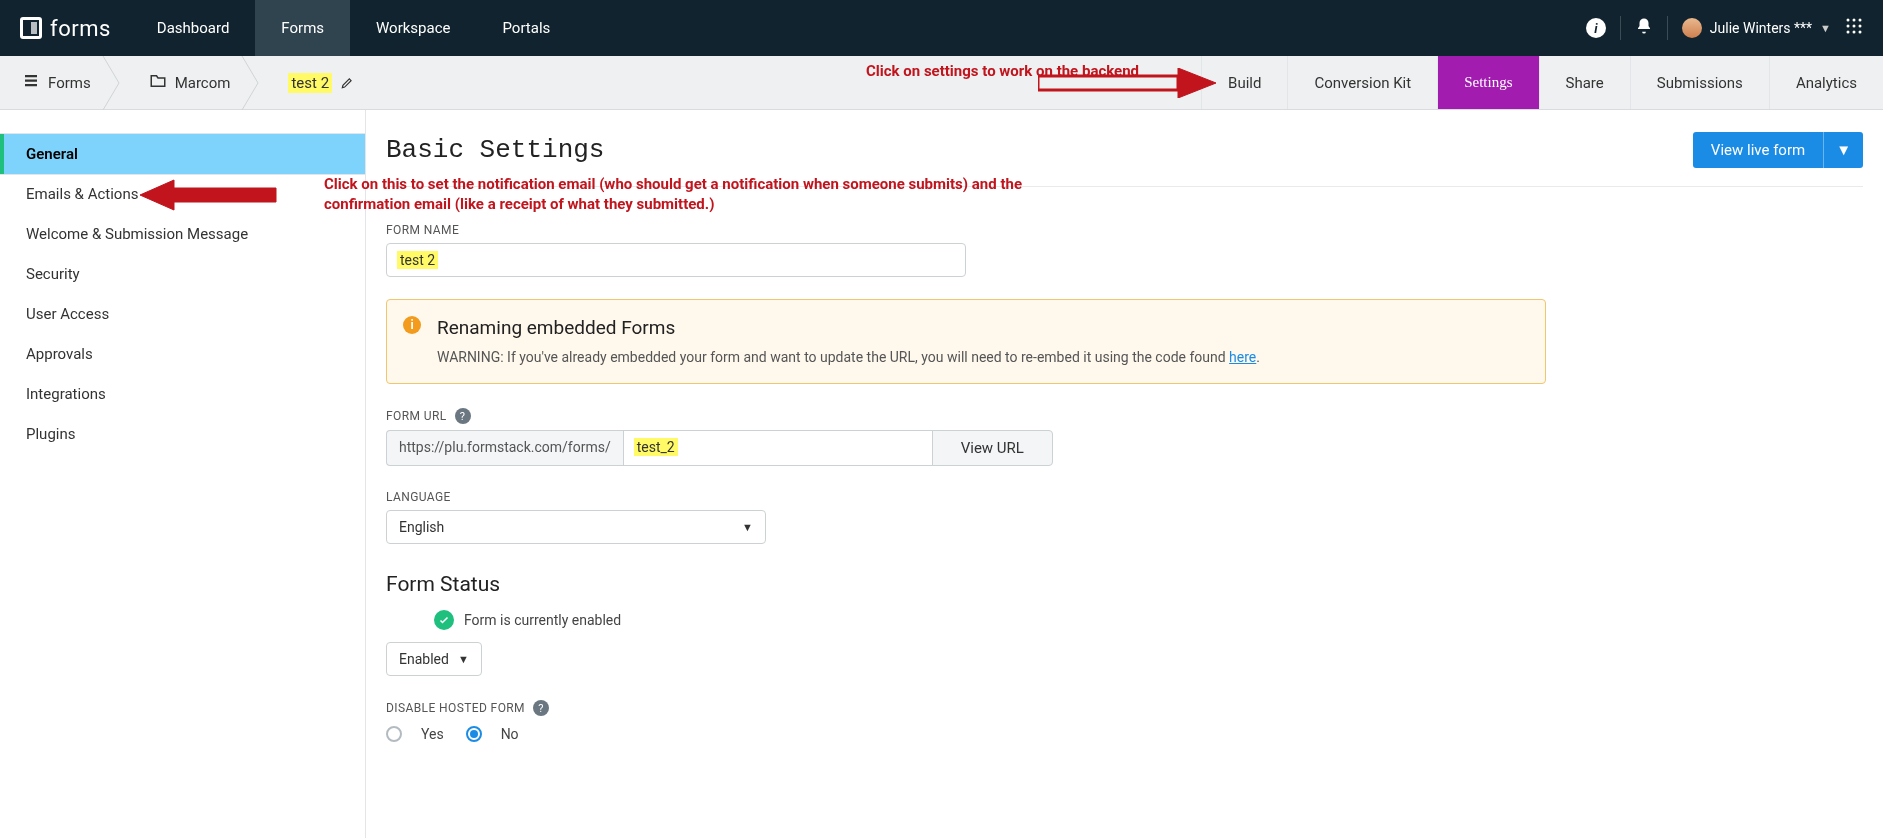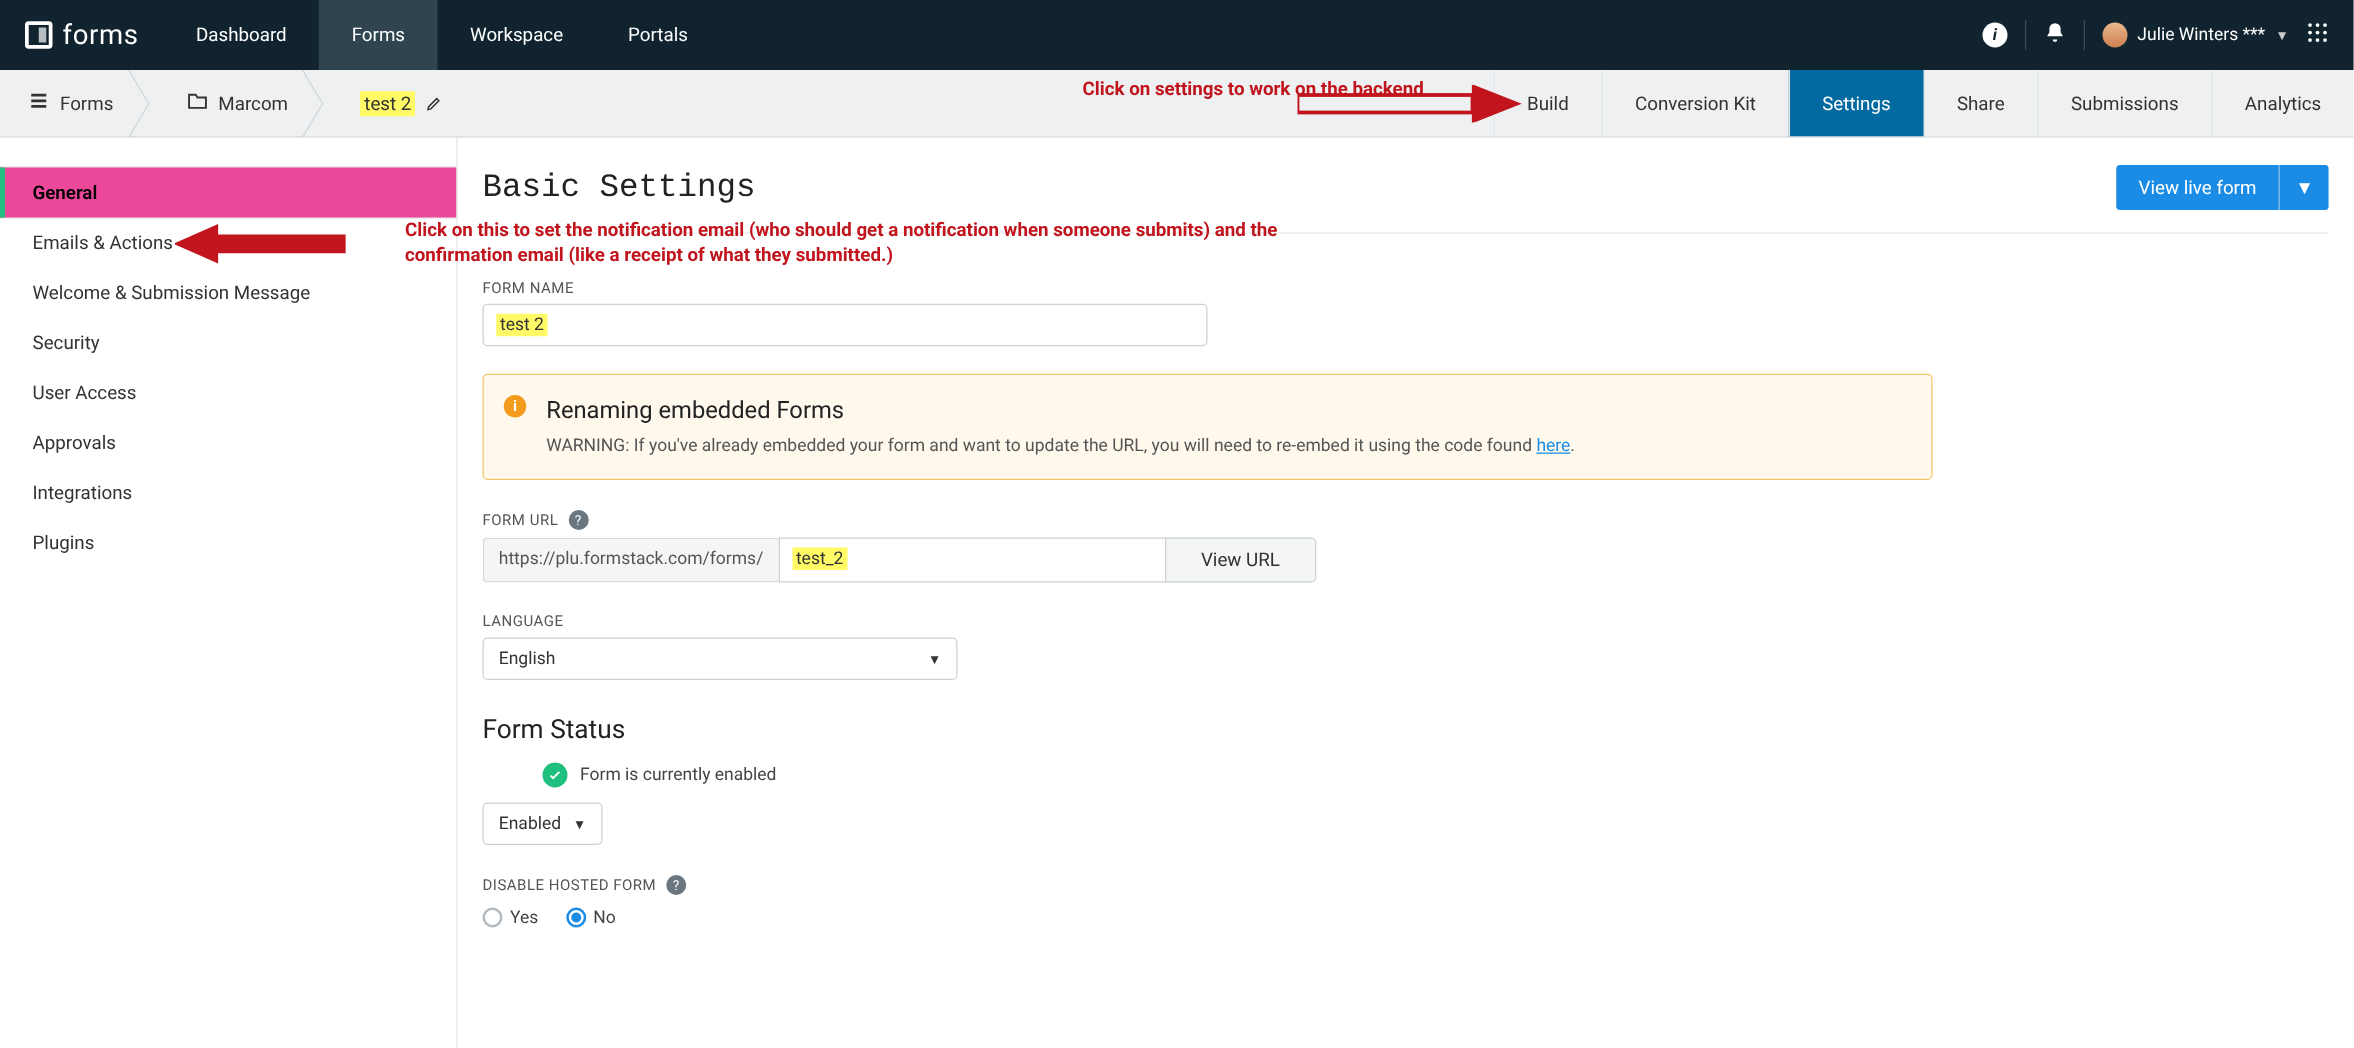--- a/index.html
+++ b/index.html
@@ -23,29 +23,29 @@
   .crumbs { display:flex; align-items:center; height:100%; }
   .crumb { display:flex; align-items:center; gap:8px; padding: 0 22px; height:100%; font-size:15px; color:#333; position:relative; }
   .crumb .chev-sep { position:absolute; right:-12px; top:0; bottom:0; width:24px; display:flex; align-items:center; }
   .crumb .chev-sep svg { stroke:#d0d4d6; }
   .crumb-icon svg { fill:#333; }
   .hl { background: #fffa66; padding: 1px 3px; }
   .edit-pencil { width:14px; height:14px; }
   .edit-pencil svg { stroke:#333; fill:none; }
   .sub-tabs { margin-left:auto; display:flex; height:100%; }
   .sub-tab { padding: 0 26px; display:flex; align-items:center; color:#333; font-size:15px; cursor:pointer; border-left:1px solid #e3e6e8; }
-  .sub-tab.active { background:#0369a1; color:#fff; }
+  .sub-tab.active { background:#a21caf; color:#fff;font-family:Liberation Serif, serif; }
   .annot-settings-text { position:absolute; left:866px; top:6px; color:#c1141d; font-weight:700; font-size:15px; line-height:1.2; }
   .annot-arrow-r { position:absolute; left:1038px; top:12px; }
   .annot-arrow-r svg { stroke:#c1141d; fill:#c1141d; }
 
   .layout { display:flex; }
   .sidebar { width:366px; border-right:1px solid #e3e6e8; padding: 24px 0; min-height: 730px; position:relative; }
   .side-item { display:block; padding: 11px 26px; font-size:15px; color:#333; cursor:pointer; }
-  .side-item.active { color:#000; font-weight:600; border-left:4px solid #1fbf7d; background:#ec4899; padding-left:22px; box-shadow: 0 1px 0 #e3e6e8, 0 -1px 0 #e3e6e8; }
+  .side-item.active { color:#000; font-weight:600; border-left:4px solid #1fbf7d; background:#7dd3fc; padding-left:22px; box-shadow: 0 1px 0 #e3e6e8, 0 -1px 0 #e3e6e8; }
   .annot-arrow-l { position:absolute; left:140px; top:68px; }
   .annot-arrow-l svg { stroke:#c1141d; fill:#c1141d; }
 
   .content { flex:1; padding: 22px 20px 40px 20px; position:relative; }
   .annot-email-text { position:absolute; left:-42px; top:64px; width:760px; color:#c1141d; font-weight:700; font-size:15px; line-height:1.35; z-index:5; }
   .page-head { display:flex; align-items:center; gap:20px; border-bottom:1px solid #e8eaec; padding-bottom: 18px; margin-bottom: 6px; }
   .page-head h1 { font-size:26px; font-weight:400; color:#222;font-family:Liberation Mono, monospace; }
   .view-live { margin-left:auto; display:flex; }
   .view-live button { background:#1b8ce6; color:#fff; border:none; padding: 9px 18px; font-size:15px; cursor:pointer; }
   .view-live .main-btn { border-radius:3px 0 0 3px; }
@@ -71,21 +71,21 @@
   .select.small { width:96px; }
   .select .caret { font-size:11px; }
 
   h2.section { font-size:21px; font-weight:400; color:#222; margin-top:28px; }
   .status-row { display:flex; align-items:center; gap:10px; margin-top:14px;margin-left:48px; }
   .check-circ { width:20px; height:20px; border-radius:50%; background:#1fbf7d; display:flex; align-items:center; justify-content:center; }
   .check-circ svg { stroke:#fff; }
   .status-row span { font-size:14px; color:#444; }
 
   .radio-row { display:flex; gap:22px; margin-top:10px; align-items:center; }
-  .radio { display:flex; align-items:center; gap:6px; font-size:14px; color:#444; cursor:pointer; }
+  .radio { display:flex; align-items:center; gap:19px; font-size:14px; color:#444; cursor:pointer; }
   .radio .r { width:16px; height:16px; border-radius:50%; border:2px solid #b4bbc0; display:flex; align-items:center; justify-content:center; }
   .radio.checked .r { border-color:#1b8ce6; }
   .radio.checked .r::after { content:""; width:8px; height:8px; border-radius:50%; background:#1b8ce6; }
 </style>
 </head>
 <body>
 
 <div class="topbar">
   <div class="logo">
     <span class="logo-icon"></span>

